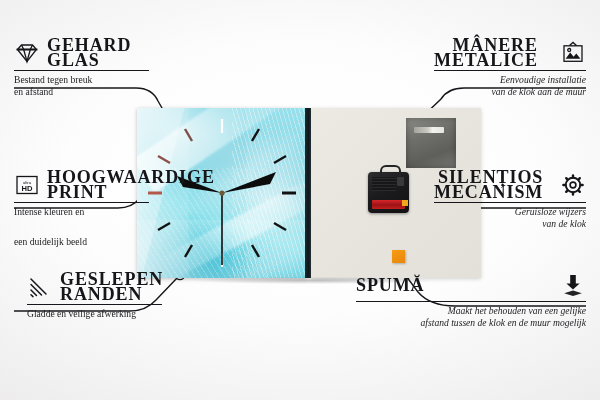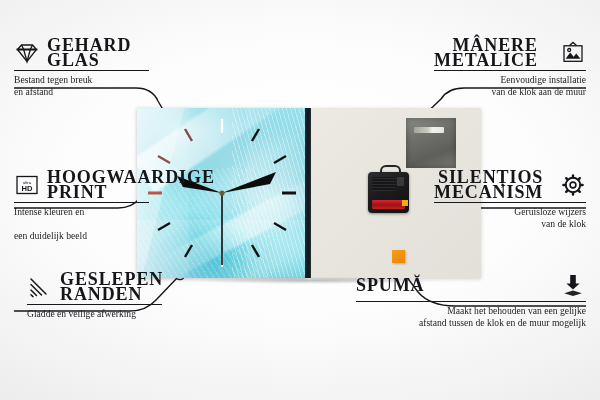--- a/index.html
+++ b/index.html
@@ -23,21 +23,21 @@
   }
   .feat-rule{height:1.4px;background:#17171b;margin-top:3px;}
   .feat-sub{
     font-family:"Liberation Serif", serif;
     font-size:9.6px;line-height:11.6px;color:#1d1d20;margin-top:3px;
   }
   .left .feat-head{justify-content:flex-start;}
   .left .feat-sub{text-align:left;}
   .right .feat-head{justify-content:space-between;}
   .right .feat-title{text-align:right;}
-  .right .feat-sub{text-align:right;}
+  .right .feat-sub{text-align:right;font-style:italic;}
   .icon{width:26px;height:26px;flex:0 0 26px;display:block;}
   .icon svg{display:block;width:26px;height:26px;}
 
   
   #wires{position:absolute;left:0;top:0;width:600px;height:400px;pointer-events:none;}
 
   
   #front-panel{
     position:absolute;left:137px;top:108px;width:170px;height:170px;
     background:
@@ -219,21 +219,21 @@
           <text x="13" y="19.2" text-anchor="middle" font-family="Liberation Sans, sans-serif" font-weight="bold" font-size="7.6" fill="#16161a">HD</text>
         </svg>
       </span>
       <div>
         <div class="feat-title">HOOGWAARDIGE</div>
         <div class="feat-title">PRINT</div>
       </div>
     </div>
     <div class="feat-rule"></div>
     <div class="feat-sub">Intense kleuren en</div>
-    <div class="feat-sub" style="margin-top:12px;">een duidelijk beeld</div>
+    <div class="feat-sub" style="margin-top:18px;">een duidelijk beeld</div>
   </div>
 
   <div class="feature left" style="left:27px;top:272px;width:135px;">
     <div class="feat-head">
       <span class="icon">
         <svg viewBox="0 0 26 26">
             <g stroke="#16161a" stroke-width="1.5" stroke-linecap="round">
           <line x1="4" y1="5" x2="19" y2="20"></line>
           <line x1="4" y1="10.5" x2="14.5" y2="21"></line>
           <line x1="4" y1="16" x2="9.5" y2="21.5"></line>

